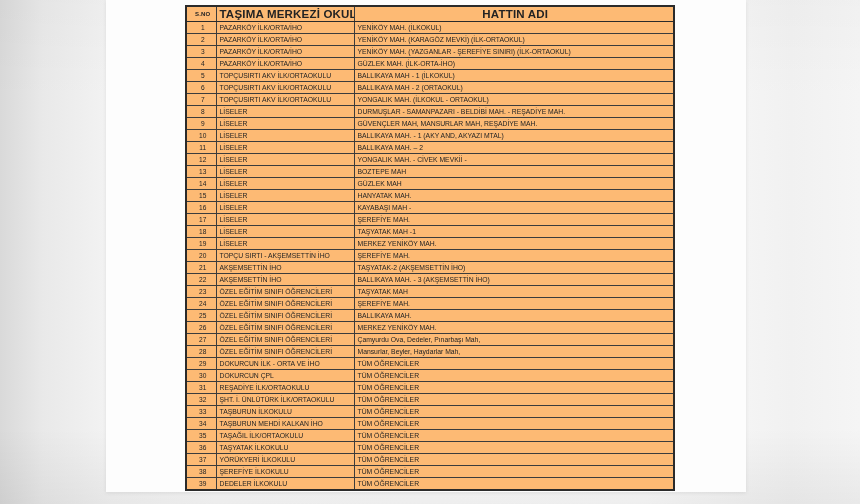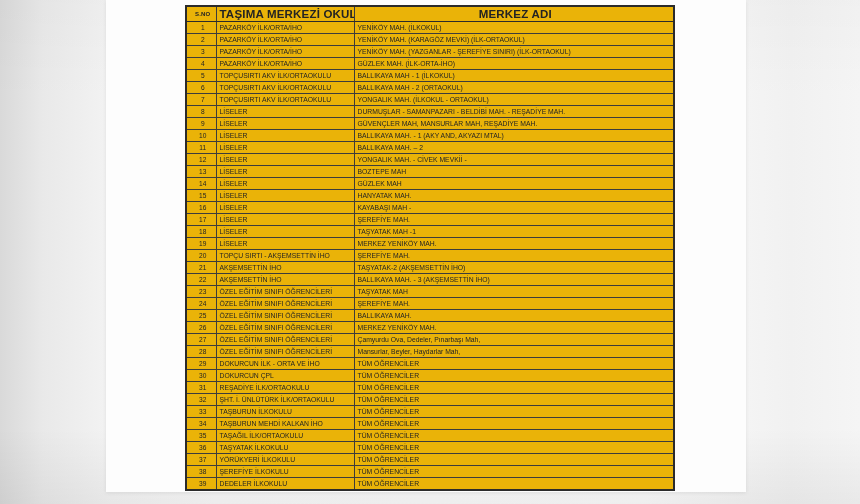--- a/index.html
+++ b/index.html
@@ -25,21 +25,21 @@
     background: #fdfdfd;
     box-shadow: 0 1px 4px rgba(0,0,0,0.08);
   }
   table.route-table {
     position: absolute;
     left: 185px;
     top: 5px;
     width: 488px;
     border-collapse: collapse;
     table-layout: fixed;
-    background: #eab308;
+    background: #fdba74;
     border: 2px solid #2b2b2b;
   }
   table.route-table col.col-no    { width: 30px; }
   table.route-table col.col-okul  { width: 138px; }
   table.route-table col.col-hat   { width: 320px; }
   table.route-table th, table.route-table td {
     border: 1px solid #3c3c3c;
     padding: 0 0 0 3px;
     color: #232323;
     white-space: nowrap;
@@ -83,21 +83,21 @@
 <table class="route-table">
   <colgroup>
     <col class="col-no">
     <col class="col-okul">
     <col class="col-hat">
   </colgroup>
   <thead>
     <tr>
       <th class="h-no">S.NO</th>
       <th class="h-okul">TAŞIMA MERKEZİ OKUL</th>
-      <th class="h-hat">MERKEZ ADI</th>
+      <th class="h-hat">HATTIN ADI</th>
     </tr>
   </thead>
   <tbody>
       <tr>
     <td class="c-no">1</td>
     <td class="c-okul">PAZARKÖY İLK/ORTA/İHO</td>
     <td class="c-hat">YENİKÖY MAH. (İLKOKUL)</td>
   </tr>
       <tr>
     <td class="c-no">2</td>

